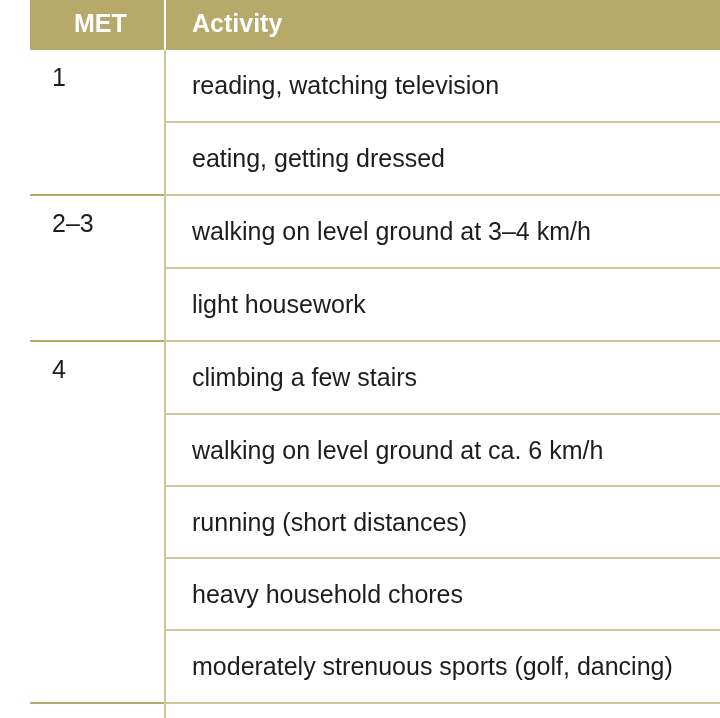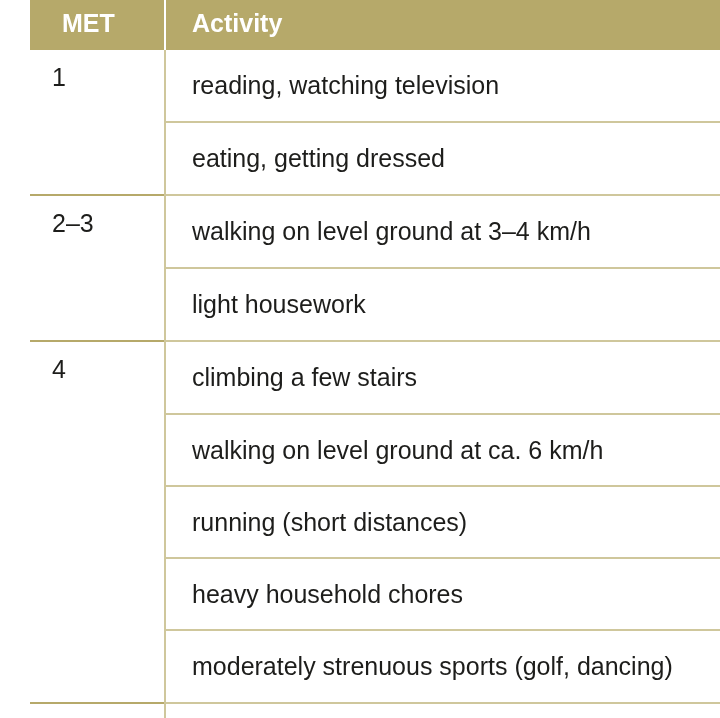--- a/index.html
+++ b/index.html
@@ -33,21 +33,21 @@
     color: #ffffff;
     font-size: 25px;
     font-weight: bold;
     text-align: left;
     padding: 6px 0 8px 22px;
     height: 34px;
     vertical-align: middle;
     border: none;
   }
   thead th.met-head {
-    padding-left: 32px;
+    padding-left: 44px;
     margin-top: 48px;
   }
   thead th.act-head {
     border-left: 2px solid #ffffff;
     padding-left: 26px;
   }
 
   tbody td {
     font-size: 25px;
     color: #1d1d1b;

